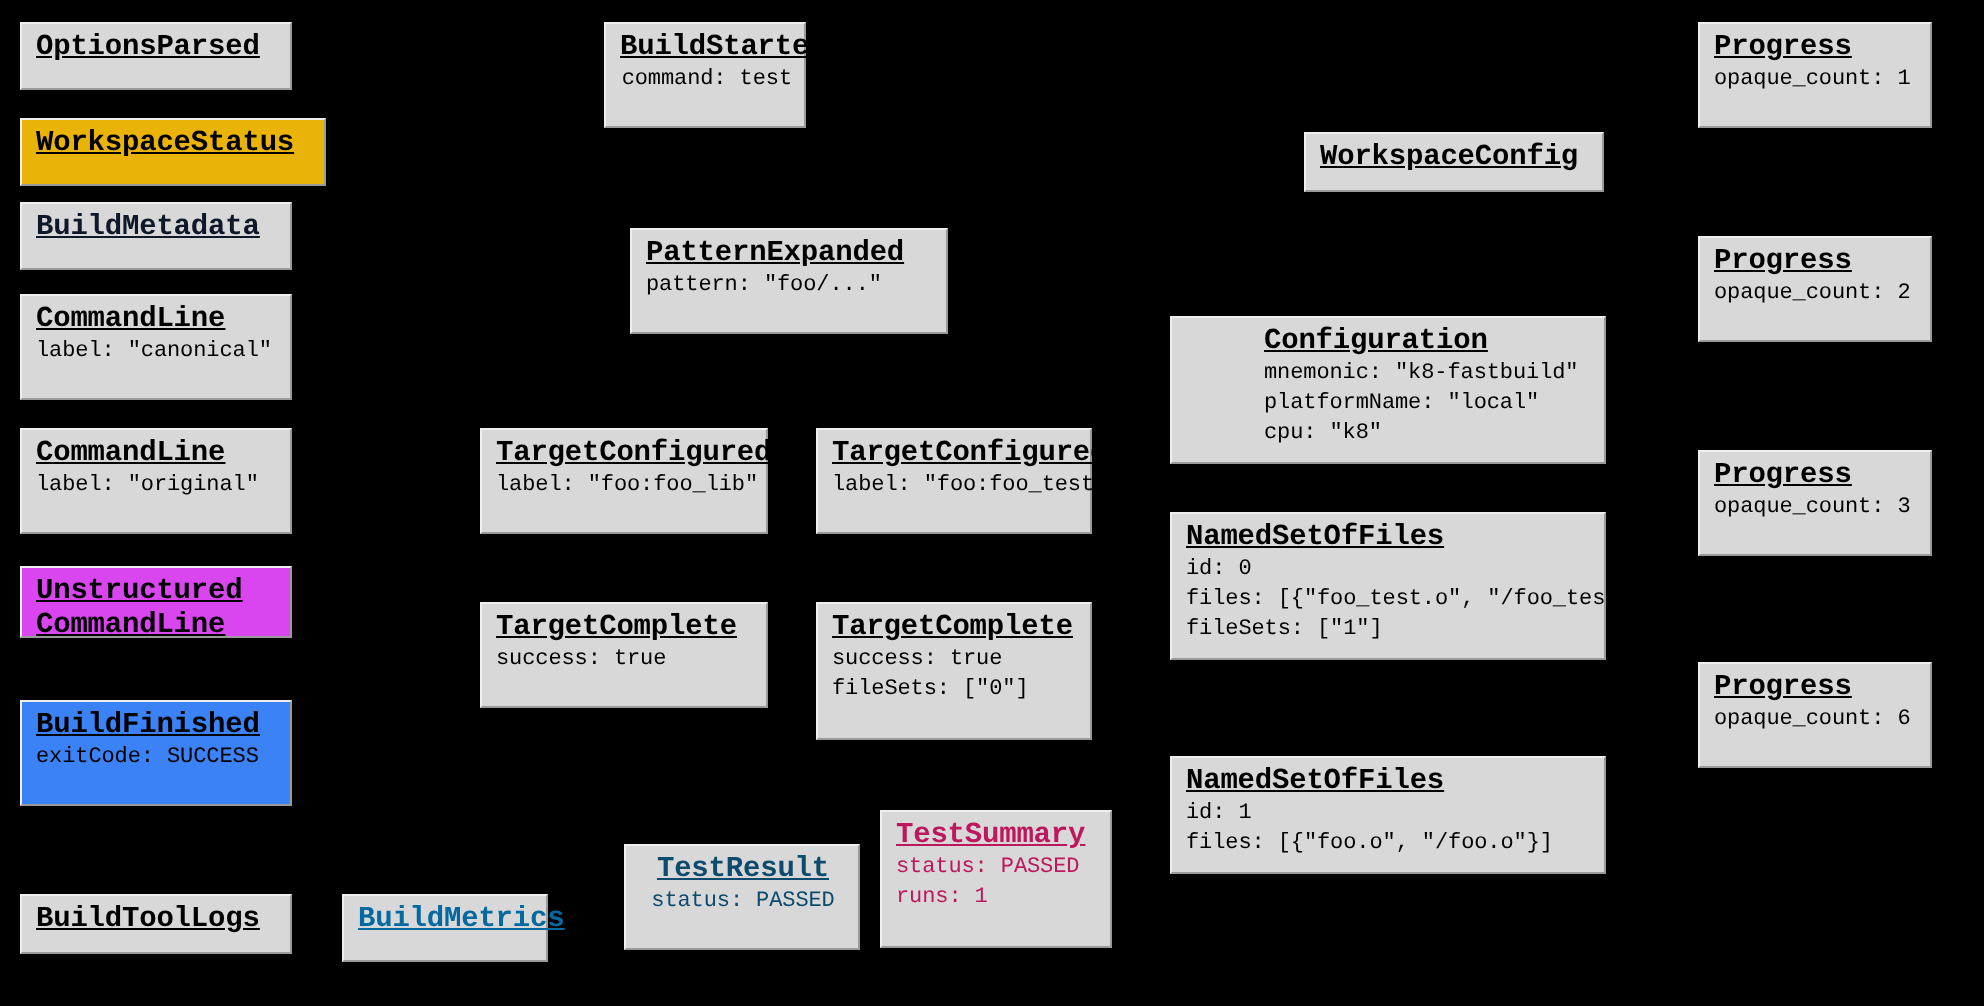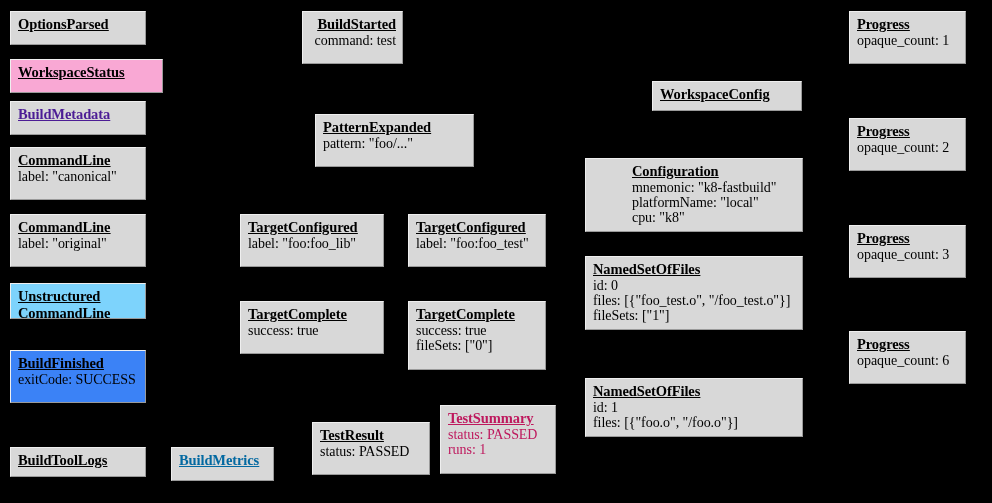--- a/index.html
+++ b/index.html
@@ -7,21 +7,21 @@
     margin: 0;
     padding: 0;
     background: #000000;
   }
   #canvas {
     position: relative;
     width: 992px;
     height: 503px;
     background: #000000;
     overflow: hidden;
-    font-family: Liberation Serif, serif;
+    font-family: Liberation Mono, monospace;
   }
   .node {
     position: absolute;
     box-sizing: border-box;
     background: #d8d8d8;
     border-top: 1px solid #efefef;
     border-left: 1px solid #efefef;
     border-right: 1px solid #9a9a9a;
     border-bottom: 1px solid #9a9a9a;
     padding: 4px 6px 4px 7px;
@@ -33,59 +33,59 @@
     line-height: 17px;
     text-decoration: underline;
     white-space: nowrap;
     letter-spacing: -0.1px;
   }
   .node-title-line {
     display: block;
     text-decoration: underline;
   }
   .node-field {
-    font-size: 14px;
+    font-size: 11px;
     font-weight: normal;
     line-height: 15px;
     white-space: nowrap;
     letter-spacing: -0.05px;
   }
 </style>
 </head>
 <body>
 
 <div id="canvas" style="width: 992px; height: 503px; background: rgb(0, 0, 0);">
     <div class="node" style="left: 10px; top: 11px; width: 136px; height: 34px; background: rgb(216, 216, 216); color: rgb(0, 0, 0);">
       <div class="node-title">
         <span class="node-title-line">OptionsParsed</span>
       </div>
     </div>
-    <div class="node" style="left: 10px; top: 59px; width: 153px; height: 34px; background: #f9a8d4; color: rgb(0, 0, 0);">
+    <div class="node" style="left: 10px; top: 59px; width: 153px; height: 34px; background: #eab308; color: rgb(0, 0, 0);">
       <div class="node-title">
         <span class="node-title-line">WorkspaceStatus</span>
       </div>
     </div>
-    <div class="node" style="left: 10px; top: 101px; width: 136px; height: 34px; background: rgb(216, 216, 216); color: #4c1d95;">
+    <div class="node" style="left: 10px; top: 101px; width: 136px; height: 34px; background: rgb(216, 216, 216); color: #0f172a;">
       <div class="node-title">
         <span class="node-title-line">BuildMetadata</span>
       </div>
     </div>
     <div class="node" style="left: 10px; top: 147px; width: 136px; height: 53px; background: rgb(216, 216, 216); color: rgb(0, 0, 0);">
       <div class="node-title">
         <span class="node-title-line">CommandLine</span>
       </div>
       <div class="node-field">label: "canonical"</div>
     </div>
     <div class="node" style="left: 10px; top: 214px; width: 136px; height: 53px; background: rgb(216, 216, 216); color: rgb(0, 0, 0);">
       <div class="node-title">
         <span class="node-title-line">CommandLine</span>
       </div>
       <div class="node-field">label: "original"</div>
     </div>
-    <div class="node" style="left: 10px; top: 283px; width: 136px; height: 36px; background: #7dd3fc; color: rgb(0, 0, 0);">
+    <div class="node" style="left: 10px; top: 283px; width: 136px; height: 36px; background: #d946ef; color: rgb(0, 0, 0);">
       <div class="node-title">
         <span class="node-title-line">Unstructured</span>
         <span class="node-title-line">CommandLine</span>
       </div>
     </div>
     <div class="node" style="left: 10px; top: 350px; width: 136px; height: 53px; background: #3b82f6; color: rgb(0, 0, 0);">
       <div class="node-title">
         <span class="node-title-line">BuildFinished</span>
       </div>
       <div class="node-field">exitCode: SUCCESS</div>
@@ -130,34 +130,34 @@
       </div>
       <div class="node-field">success: true</div>
     </div>
     <div class="node" style="left: 408px; top: 301px; width: 138px; height: 69px; background: rgb(216, 216, 216); color: rgb(0, 0, 0);">
       <div class="node-title">
         <span class="node-title-line">TargetComplete</span>
       </div>
       <div class="node-field">success: true</div>
       <div class="node-field">fileSets: ["0"]</div>
     </div>
-    <div class="node" style="left: 312px; top: 422px; width: 118px; height: 53px; background: rgb(216, 216, 216); color: #000000;">
+    <div class="node" style="left: 312px; top: 422px; width: 118px; height: 53px; background: rgb(216, 216, 216); color: #0c4a6e; text-align: center;">
       <div class="node-title">
         <span class="node-title-line">TestResult</span>
       </div>
       <div class="node-field">status: PASSED</div>
     </div>
     <div class="node" style="left: 440px; top: 405px; width: 116px; height: 69px; background: rgb(216, 216, 216); color: #be185d;">
       <div class="node-title">
         <span class="node-title-line">TestSummary</span>
       </div>
       <div class="node-field">status: PASSED</div>
       <div class="node-field">runs: 1</div>
     </div>
-    <div class="node" style="left: 652px; top: 81px; width: 150px; height: 30px; background: rgb(216, 216, 216); color: rgb(0, 0, 0);">
+    <div class="node" style="left: 652px; top: 66px; width: 150px; height: 30px; background: rgb(216, 216, 216); color: rgb(0, 0, 0);">
       <div class="node-title">
         <span class="node-title-line">WorkspaceConfig</span>
       </div>
     </div>
     <div class="node" style="left: 585px; top: 158px; width: 218px; height: 74px; background: rgb(216, 216, 216); color: rgb(0, 0, 0); padding-left: 46px;">
       <div class="node-title">
         <span class="node-title-line">Configuration</span>
       </div>
       <div class="node-field">mnemonic: "k8-fastbuild"</div>
       <div class="node-field">platformName: "local"</div>

